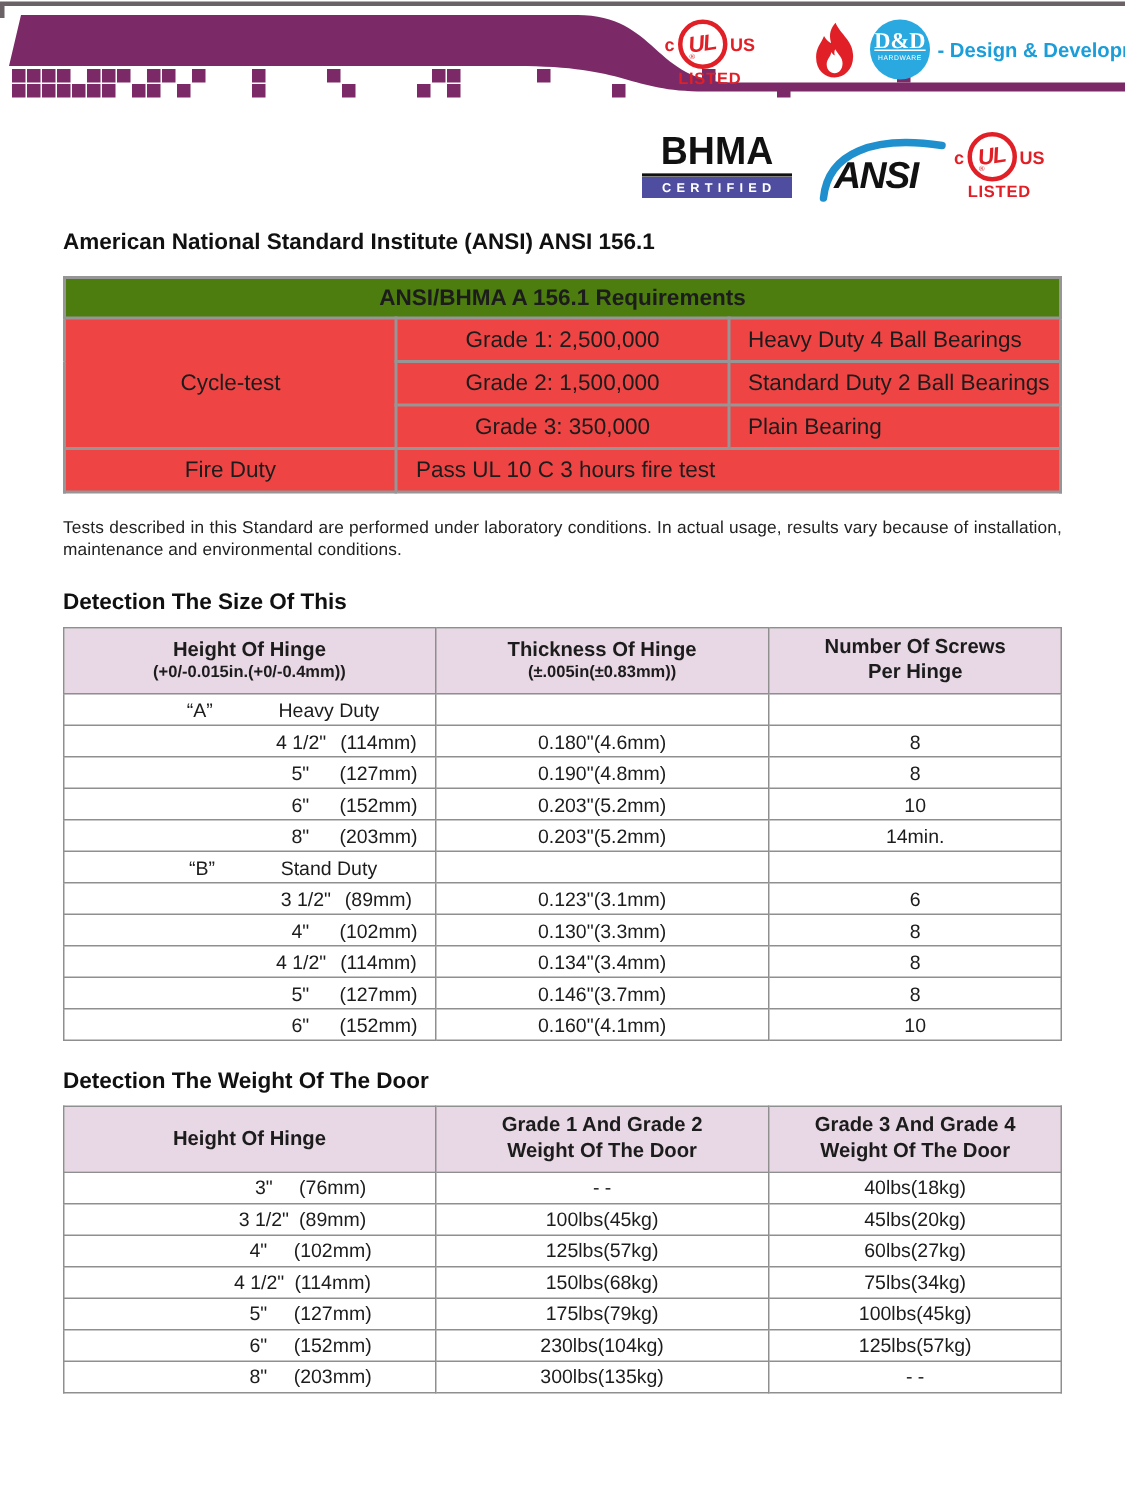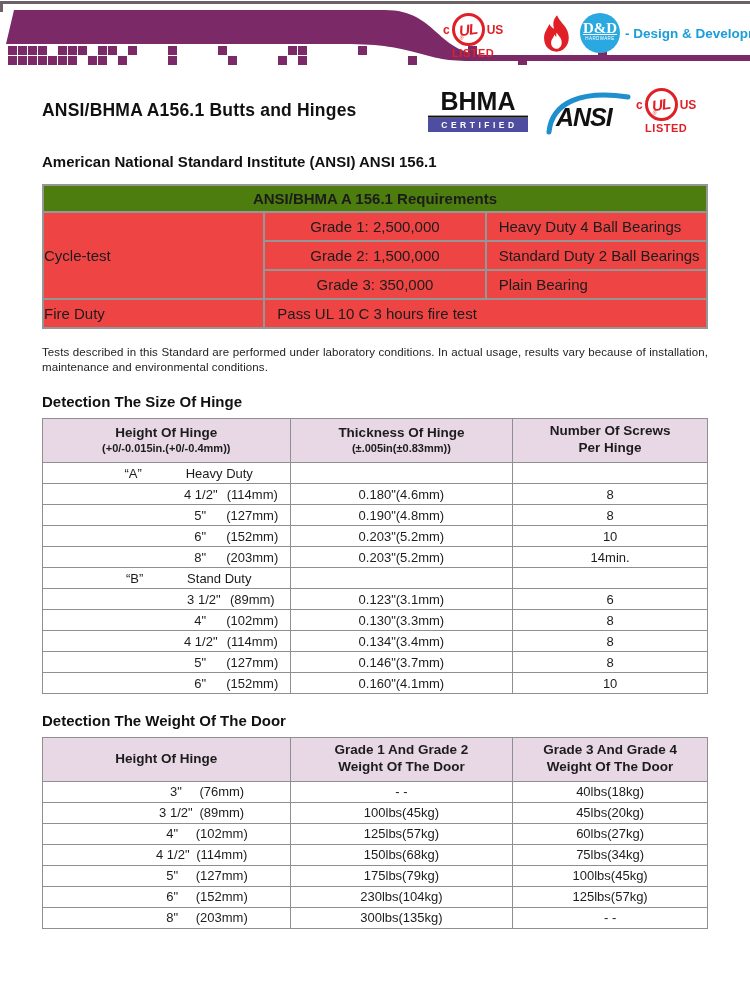--- a/index.html
+++ b/index.html
@@ -63,21 +63,21 @@
 
   .h2 { font-size:15px; font-weight:bold; color:#111; margin-top:9px; }
   .para { font-size:11.5px; line-height:1.32; color:#222; margin-top:4px; text-align:justify; letter-spacing:0.1px; }
 
   
   table { border-collapse:collapse; table-layout:fixed; width:666px; }
   .req { margin-top:14px; }
   .req th, .req td { border:2px solid #969696; background:#ef4444; font-size:15px; color:#1c1c1c; }
   .req th { background:#4d7c0f; height:27px; font-size:15px; }
   .req td { height:29px; }
-  .req .c1 { width:163px; }
+  .req .c1 { width:163px; text-align:center; }
   .req .c2 { width:255px; text-align:center; }
   .req .c3 { width:248px; text-align:left; padding-left:12px; }
 
   .note { margin-top:16px; }
   .h3 { font-size:15px; font-weight:bold; color:#111; margin-top:18px; }
 
   
   .grid { margin-top:8px; }
   .grid th, .grid td { border:1px solid #8f8f8f; color:#1c1c1c; background:#fff; }
   .grid th { background:#e8d7e4; padding:4px 2px 5px; }
@@ -161,21 +161,20 @@
       <div class="dnd-name">D&amp;D</div>
       <div class="dnd-sub">HARDWARE</div>
     </div>
     <div class="dnd-tagline">- Design &amp; Development</div>
   </div>
 </header>
 
 <main class="content">
 
   <div class="headrow">
-    <div class="h1">ANSI/BHMA A156.1 Butts and Hinges</div>
 
     <div class="bhma">
       <div class="bhma-word">BHMA</div>
       <div class="bhma-bar">CERTIFIED</div>
     </div>
 
     <div class="ansi">
       <svg width="88" height="48" viewBox="0 0 88 48">
         <path d="M5 44 C8 14 38 2 84 9" stroke="#1f8fcd" stroke-width="5" fill="none" stroke-linecap="round"></path>
       </svg>
@@ -217,21 +216,21 @@
     </tr>
     <tr>
       <td class="c1">Fire Duty</td>
       <td class="c3" colspan="2">Pass UL 10 C 3 hours fire test</td>
     </tr>
   </tbody>
     </table>
 
   <p class="para note">Tests described in this Standard are performed under laboratory conditions. In actual usage, results vary because of installation, maintenance and environmental conditions.</p>
 
-  <div class="h3">Detection The Size Of Hinge</div>
+  <div class="h3">Detection The Size Of This</div>
 
   <table class="grid sz">
     <tbody>
         <tr>
       <th class="co1">
         <div class="t">Height Of Hinge</div>
         <div class="s">(+0/-0.015in.(+0/-0.4mm))</div>
       </th>
       <th class="co2">
         <div class="t">Thickness Of Hinge</div>

